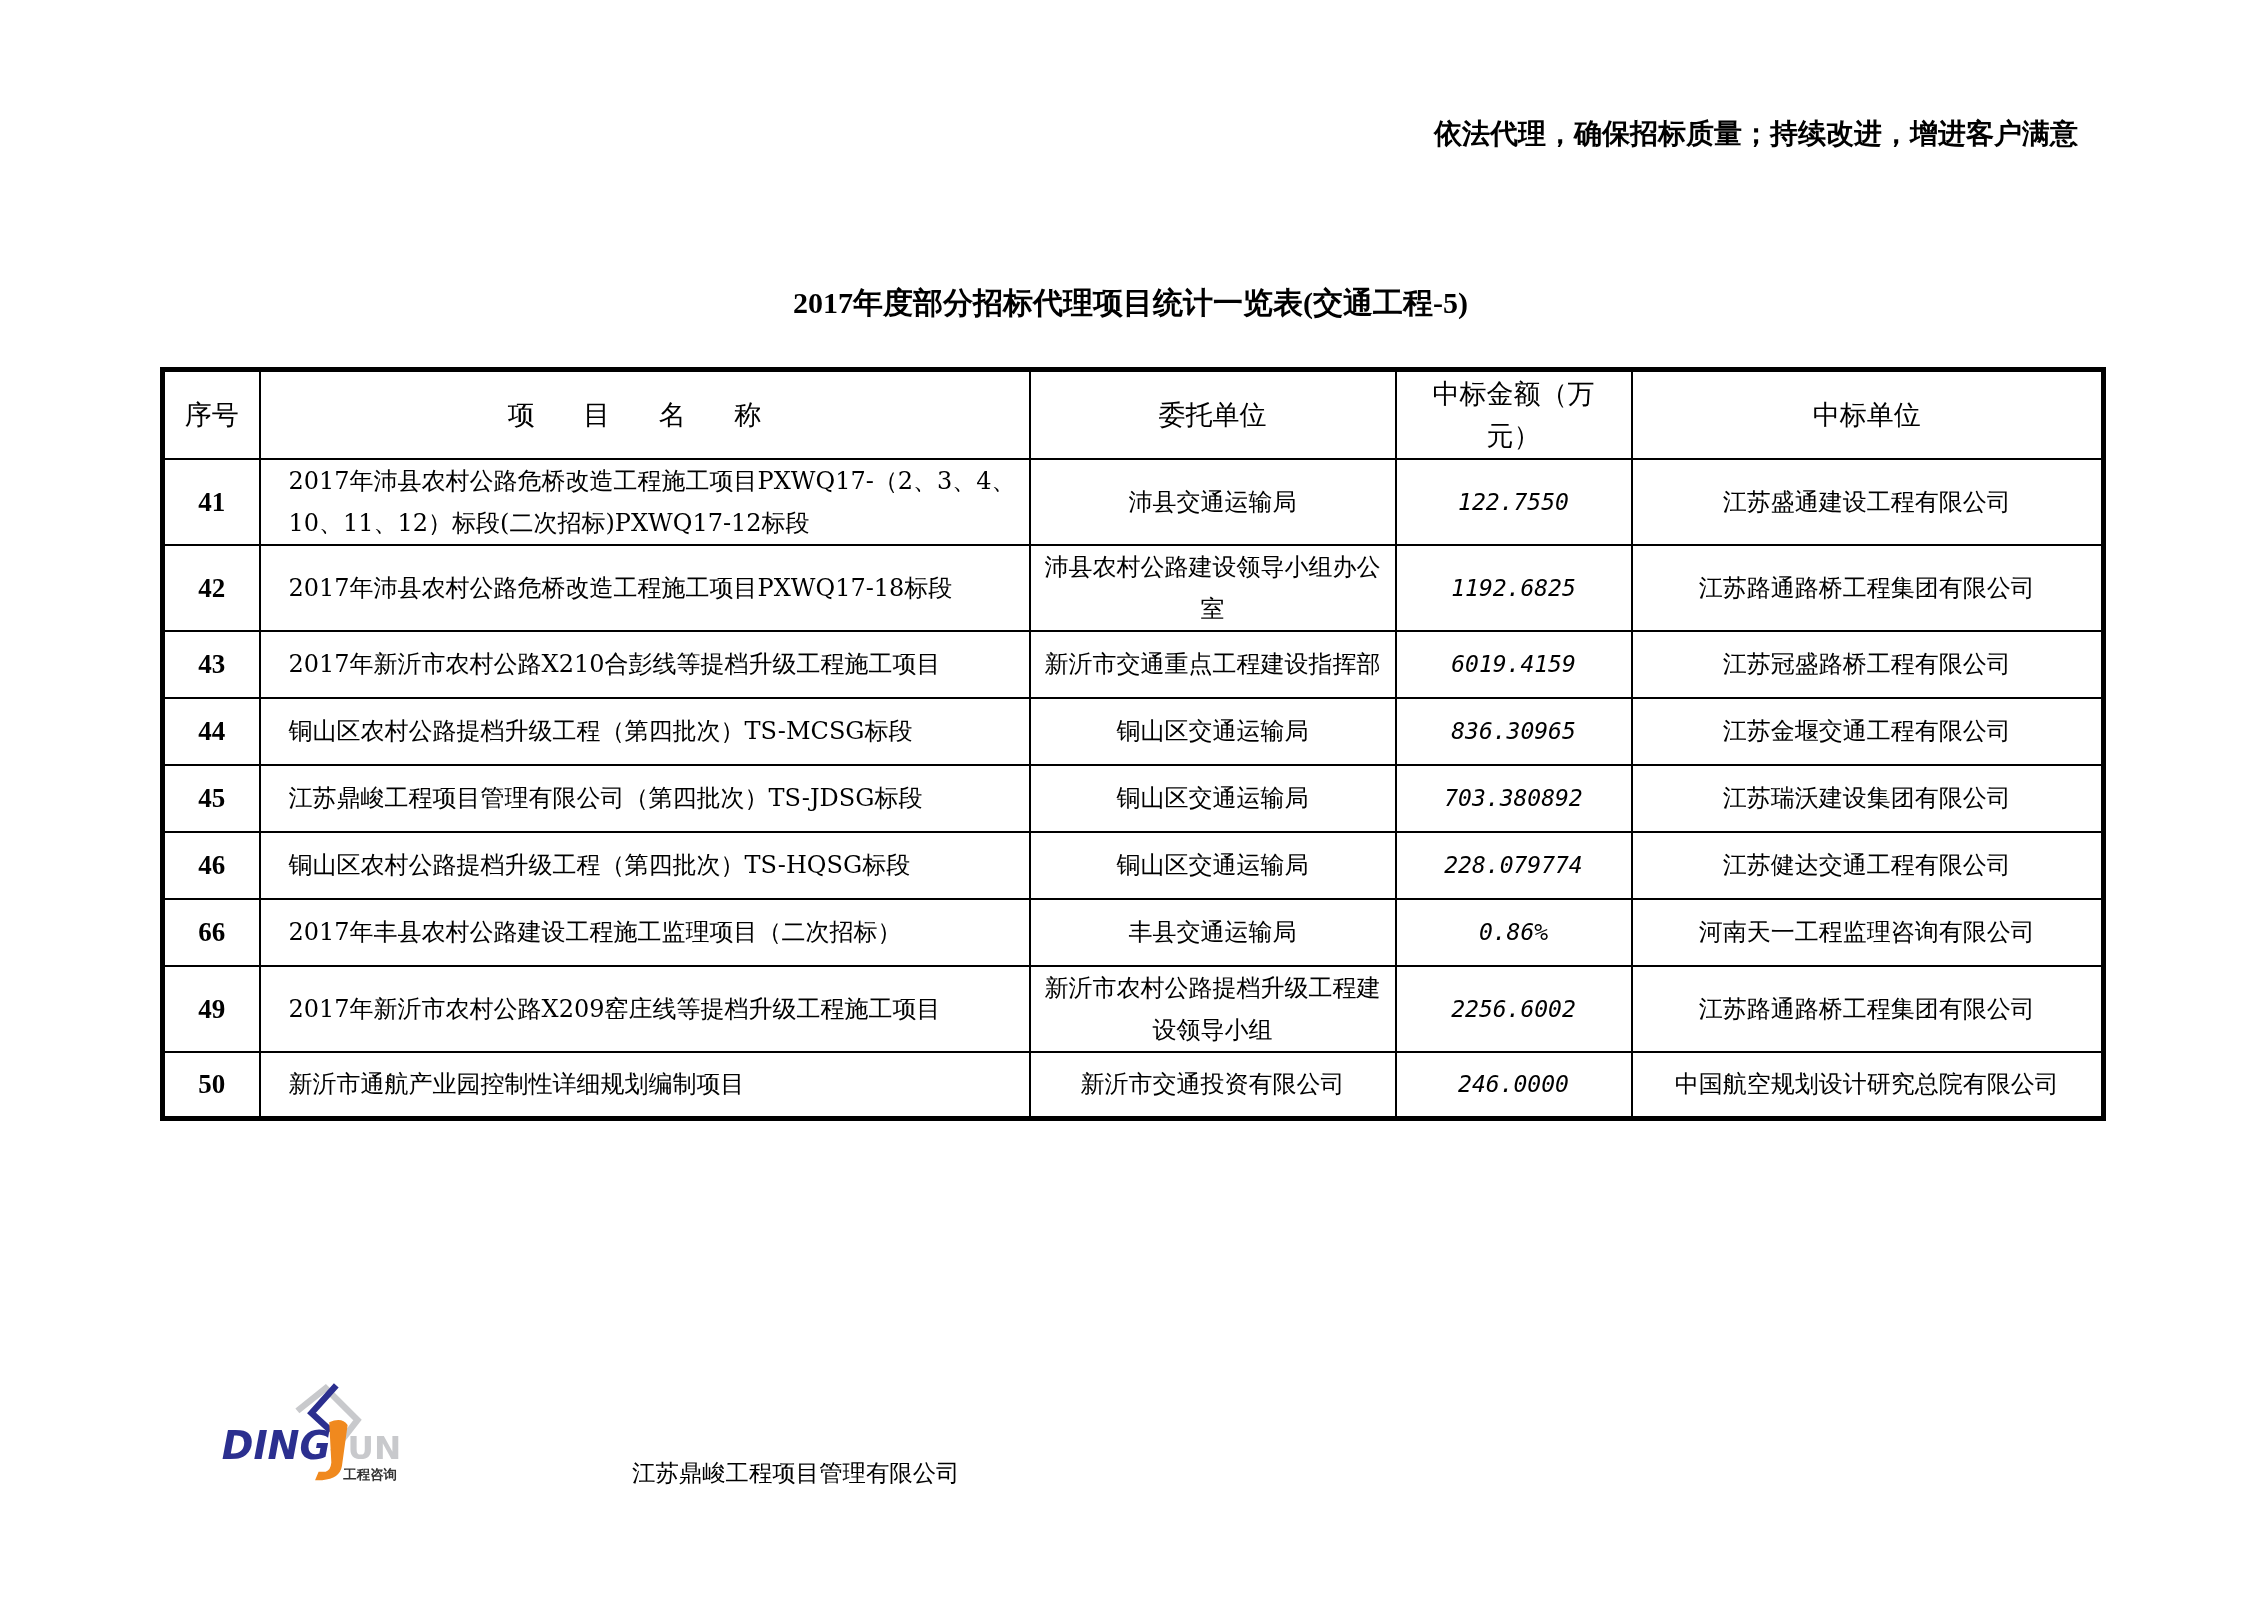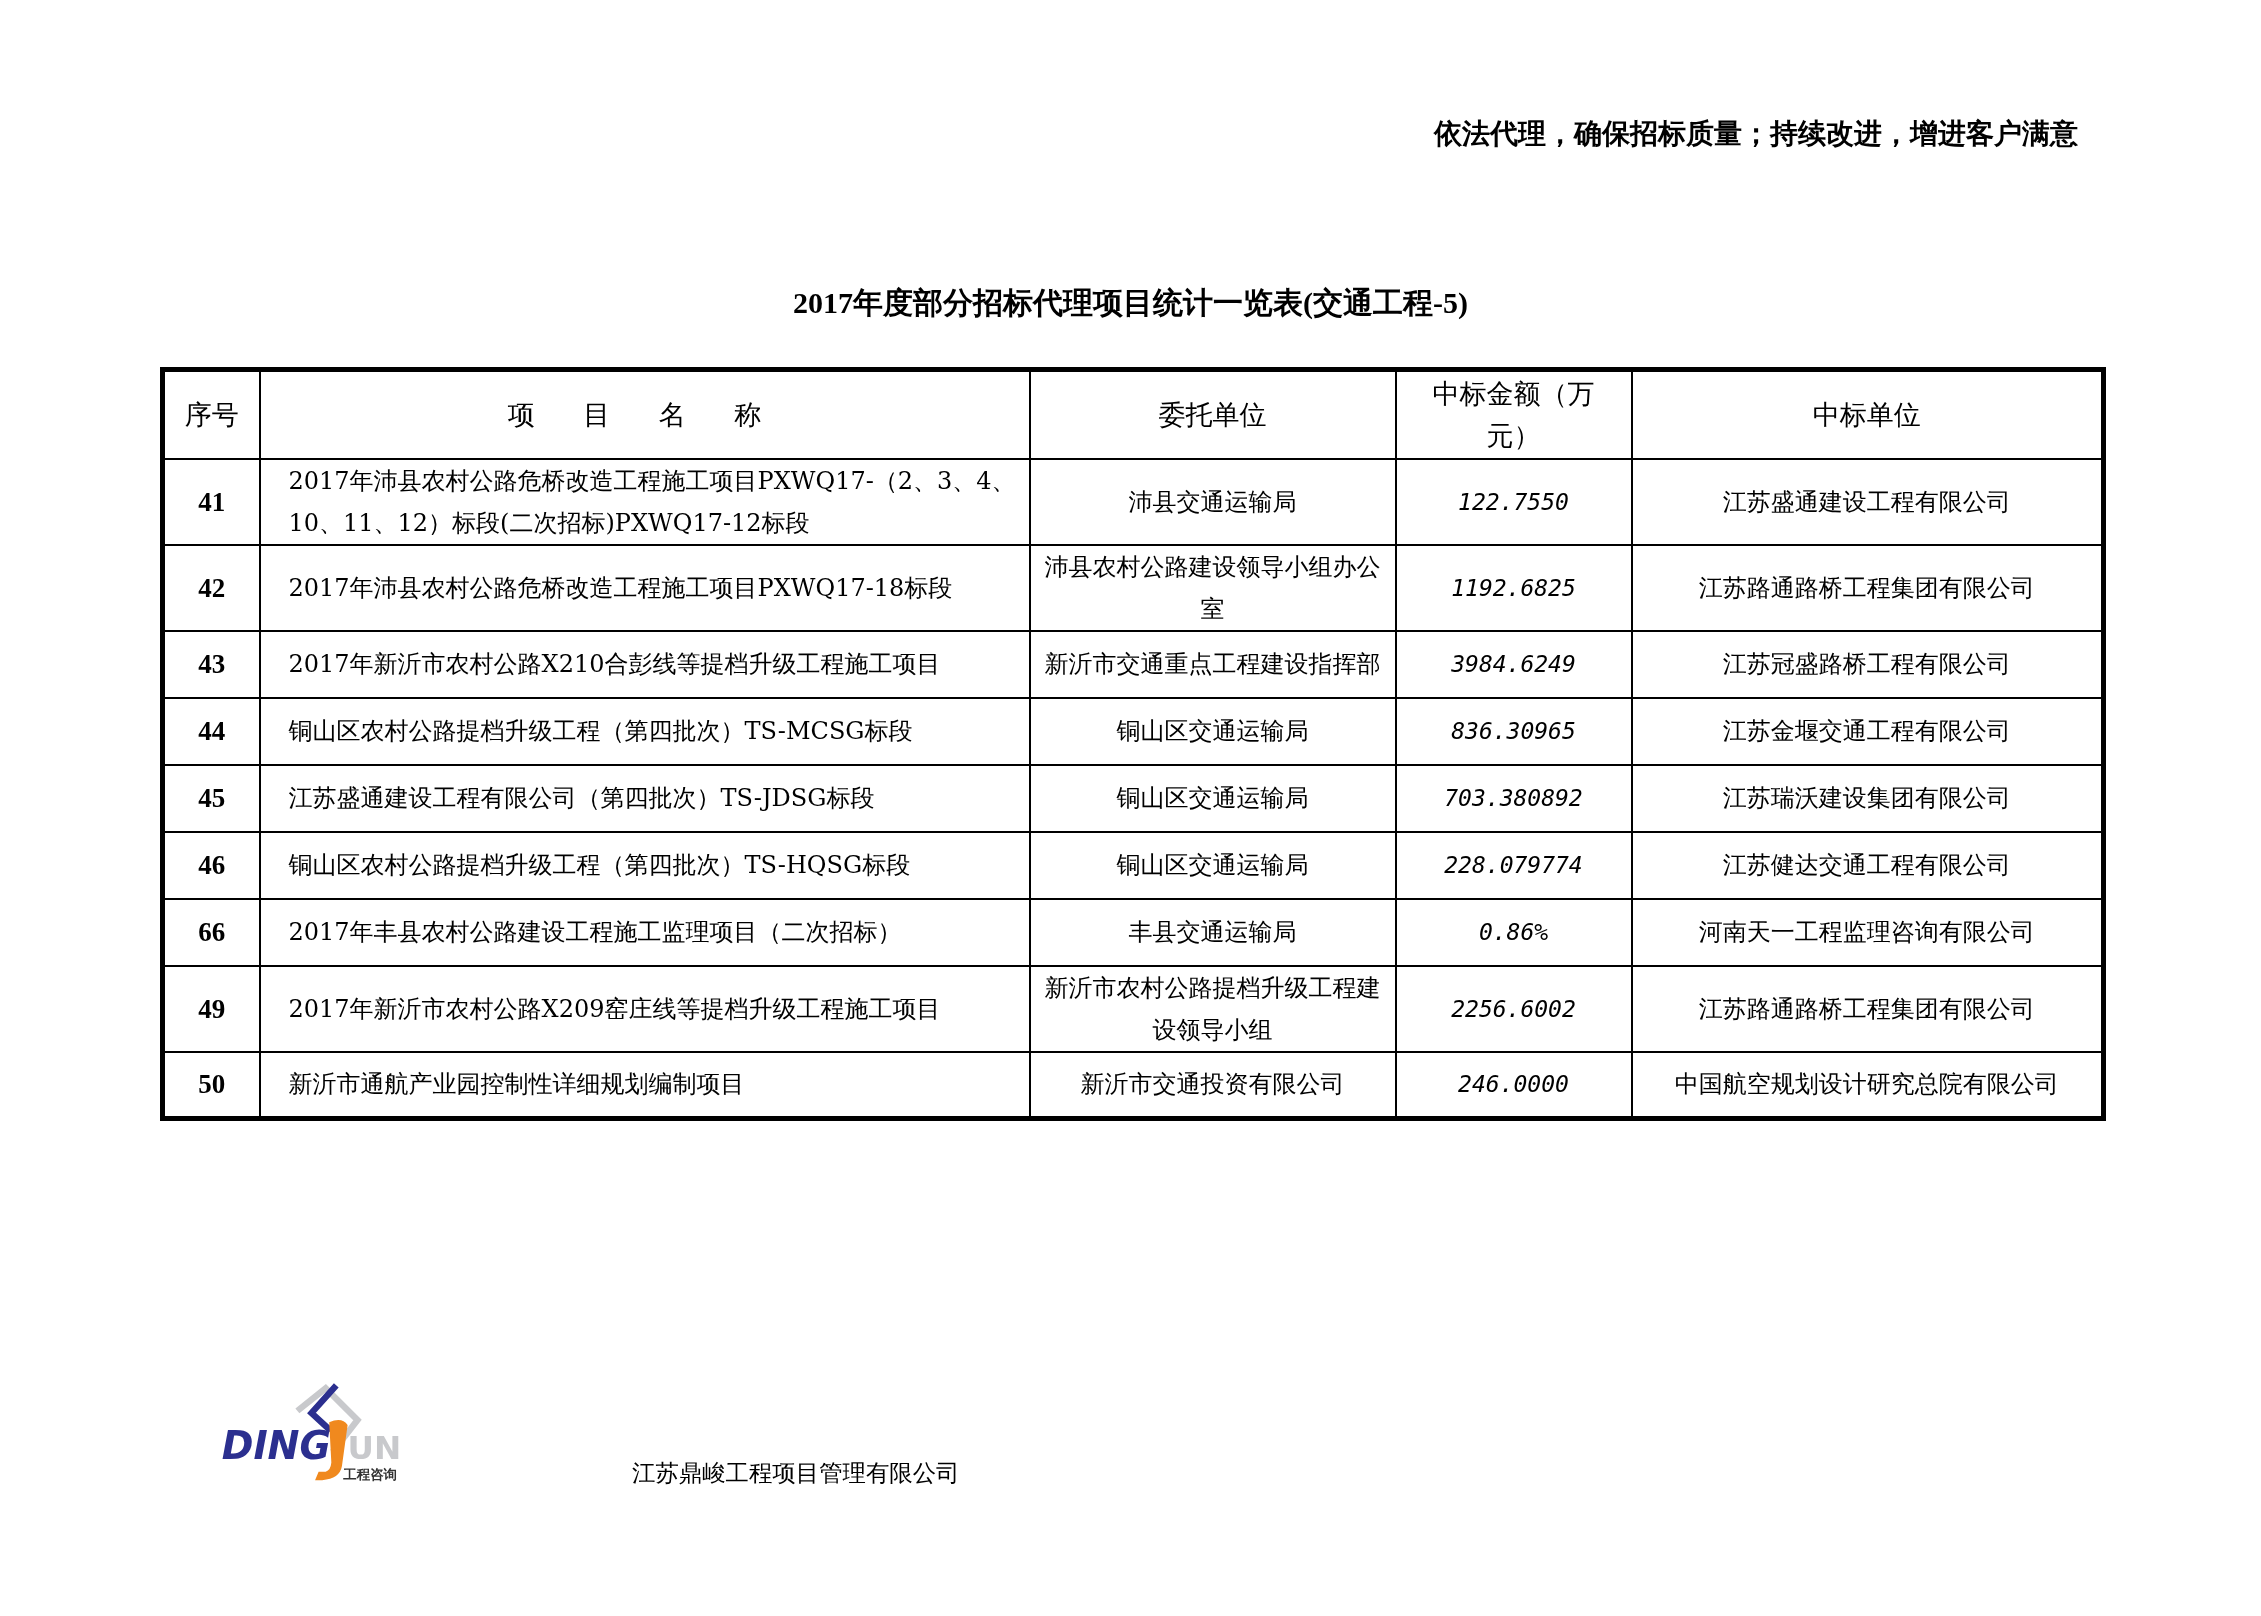--- a/index.html
+++ b/index.html
@@ -58,33 +58,33 @@
       <td class="idx">42</td>
       <td class="name">2017年沛县农村公路危桥改造工程施工项目PXWQ17-18标段</td>
       <td>沛县农村公路建设领导小组办公室</td>
       <td class="amt">1192.6825</td>
       <td>江苏路通路桥工程集团有限公司</td>
     </tr>
     <tr>
       <td class="idx">43</td>
       <td class="name">2017年新沂市农村公路X210合彭线等提档升级工程施工项目</td>
       <td>新沂市交通重点工程建设指挥部</td>
-      <td class="amt">3984.6249</td>
+      <td class="amt">6019.4159</td>
       <td>江苏冠盛路桥工程有限公司</td>
     </tr>
     <tr>
       <td class="idx">44</td>
       <td class="name">铜山区农村公路提档升级工程（第四批次）TS-MCSG标段</td>
       <td>铜山区交通运输局</td>
       <td class="amt">836.30965</td>
       <td>江苏金堰交通工程有限公司</td>
     </tr>
     <tr>
       <td class="idx">45</td>
-      <td class="name">江苏盛通建设工程有限公司（第四批次）TS-JDSG标段</td>
+      <td class="name">江苏鼎峻工程项目管理有限公司（第四批次）TS-JDSG标段</td>
       <td>铜山区交通运输局</td>
       <td class="amt">703.380892</td>
       <td>江苏瑞沃建设集团有限公司</td>
     </tr>
     <tr>
       <td class="idx">46</td>
       <td class="name">铜山区农村公路提档升级工程（第四批次）TS-HQSG标段</td>
       <td>铜山区交通运输局</td>
       <td class="amt">228.079774</td>
       <td>江苏健达交通工程有限公司</td>

